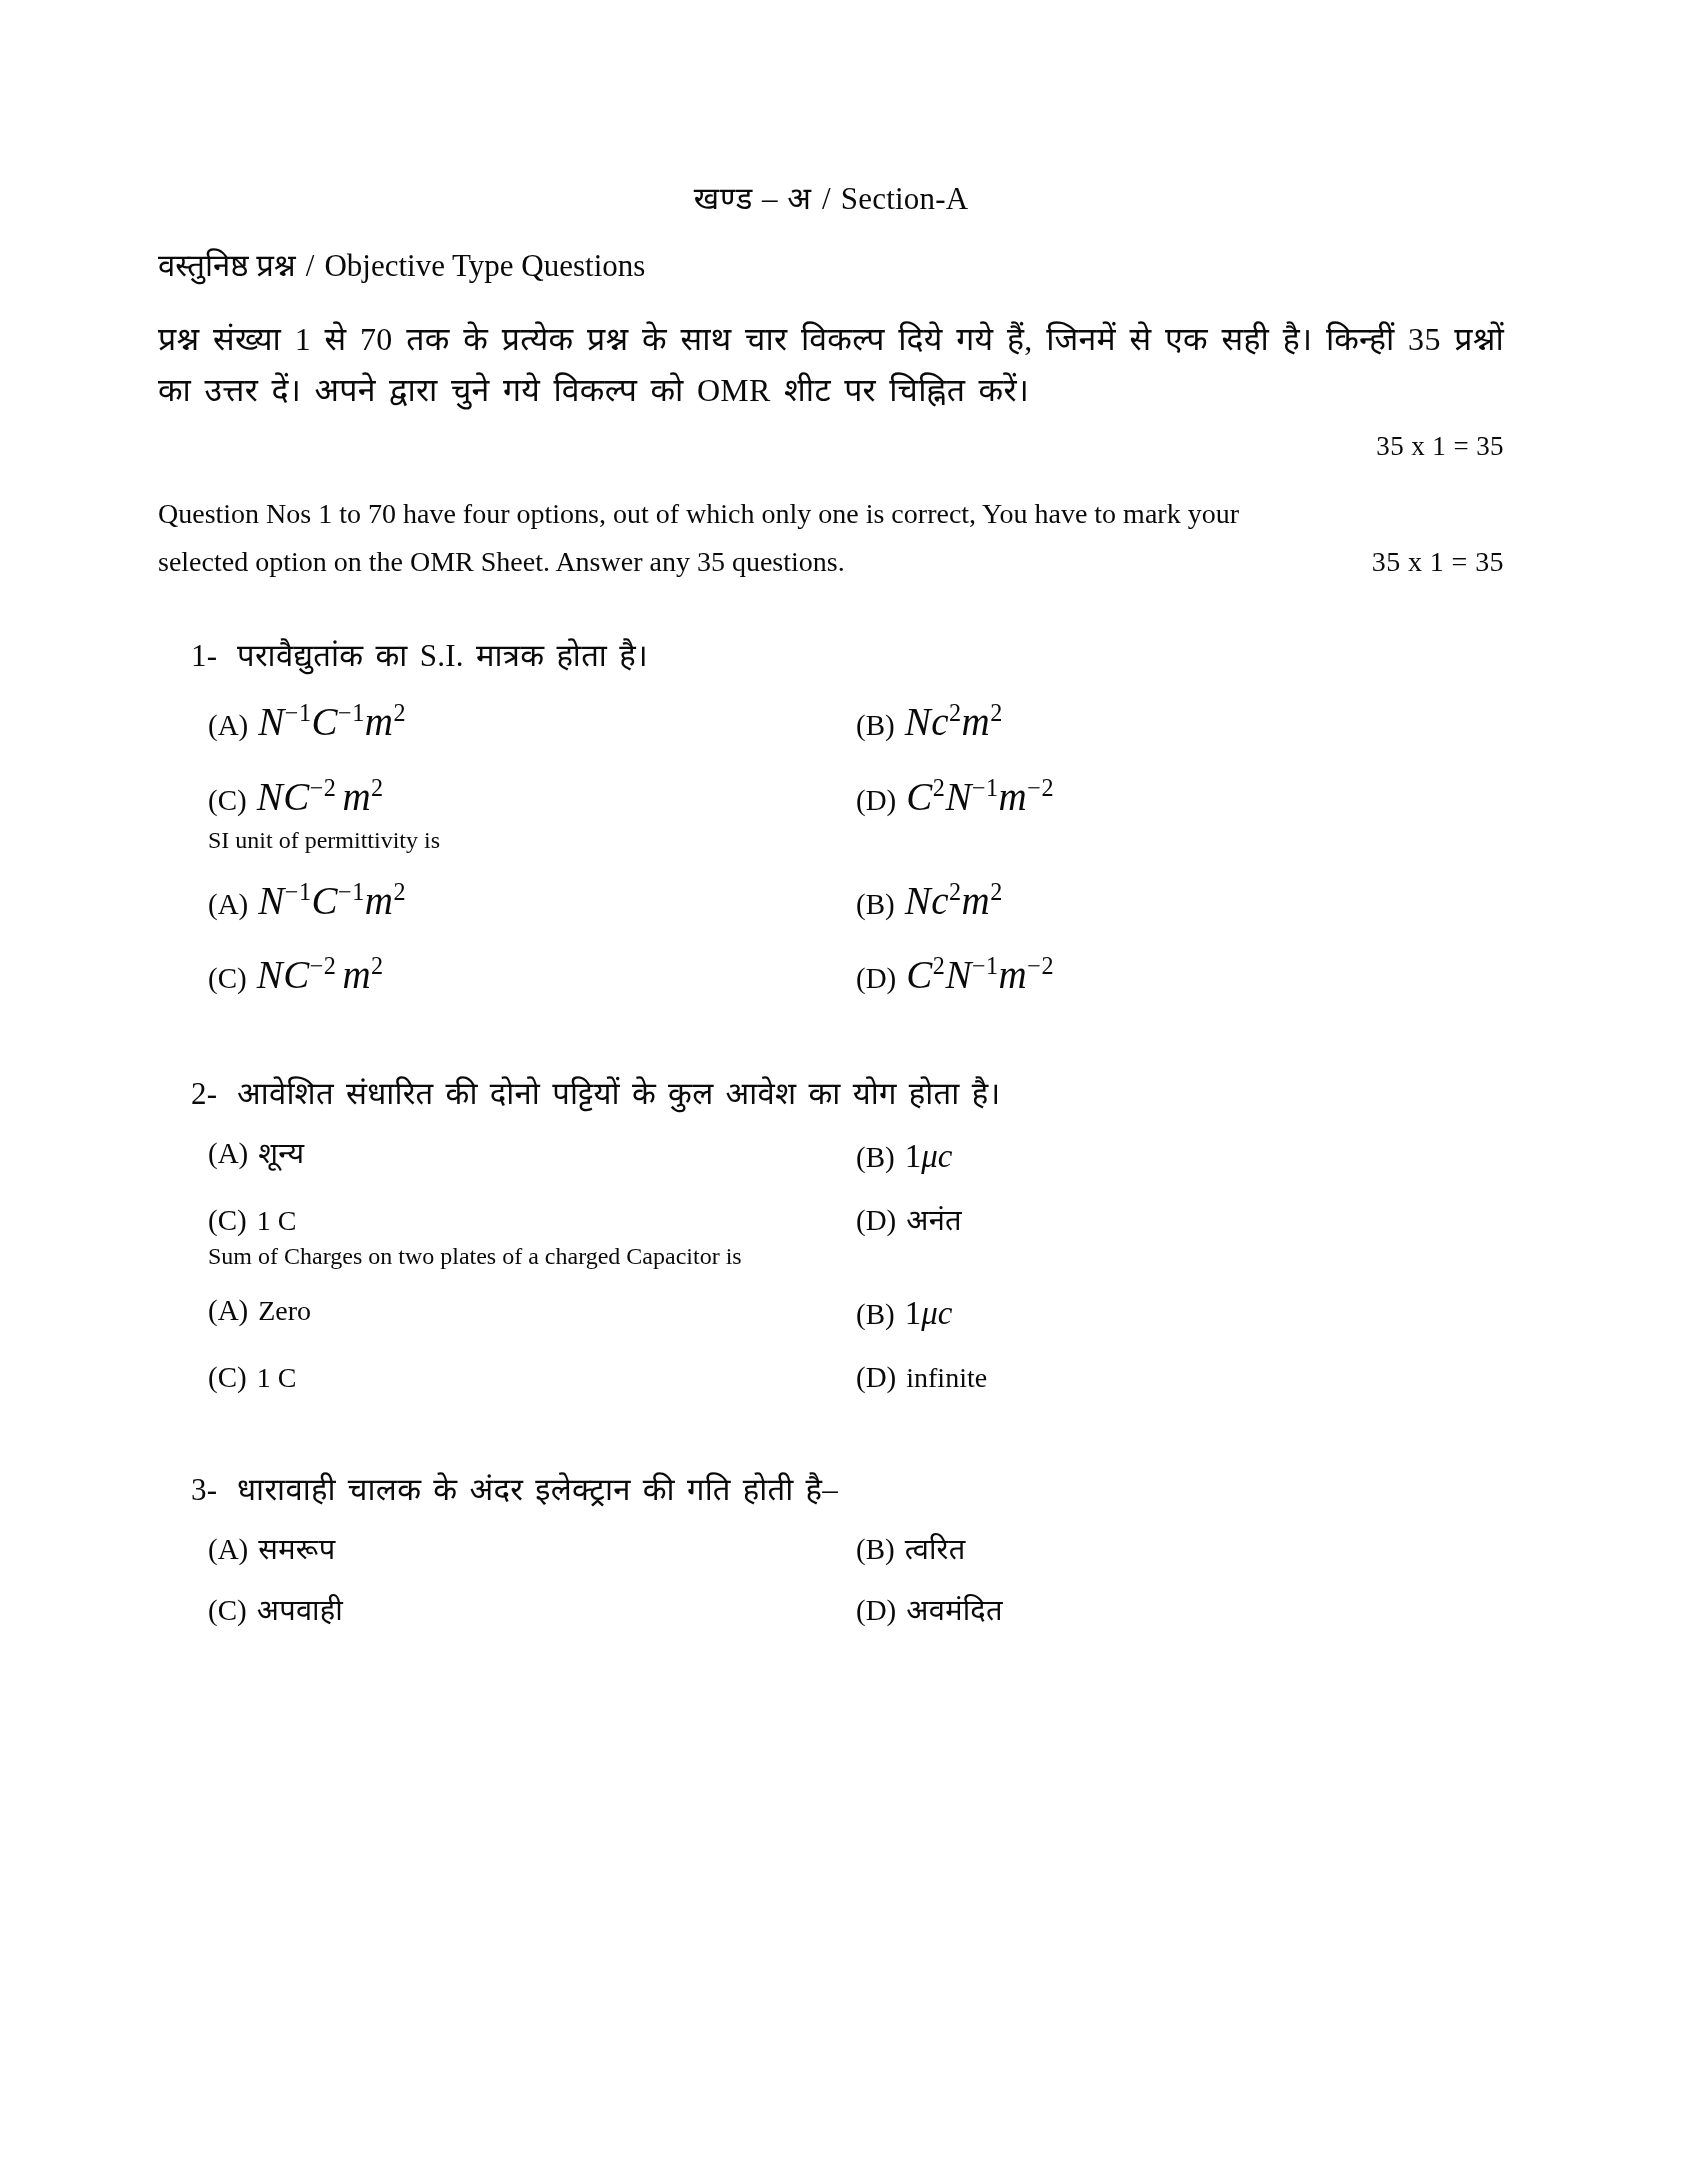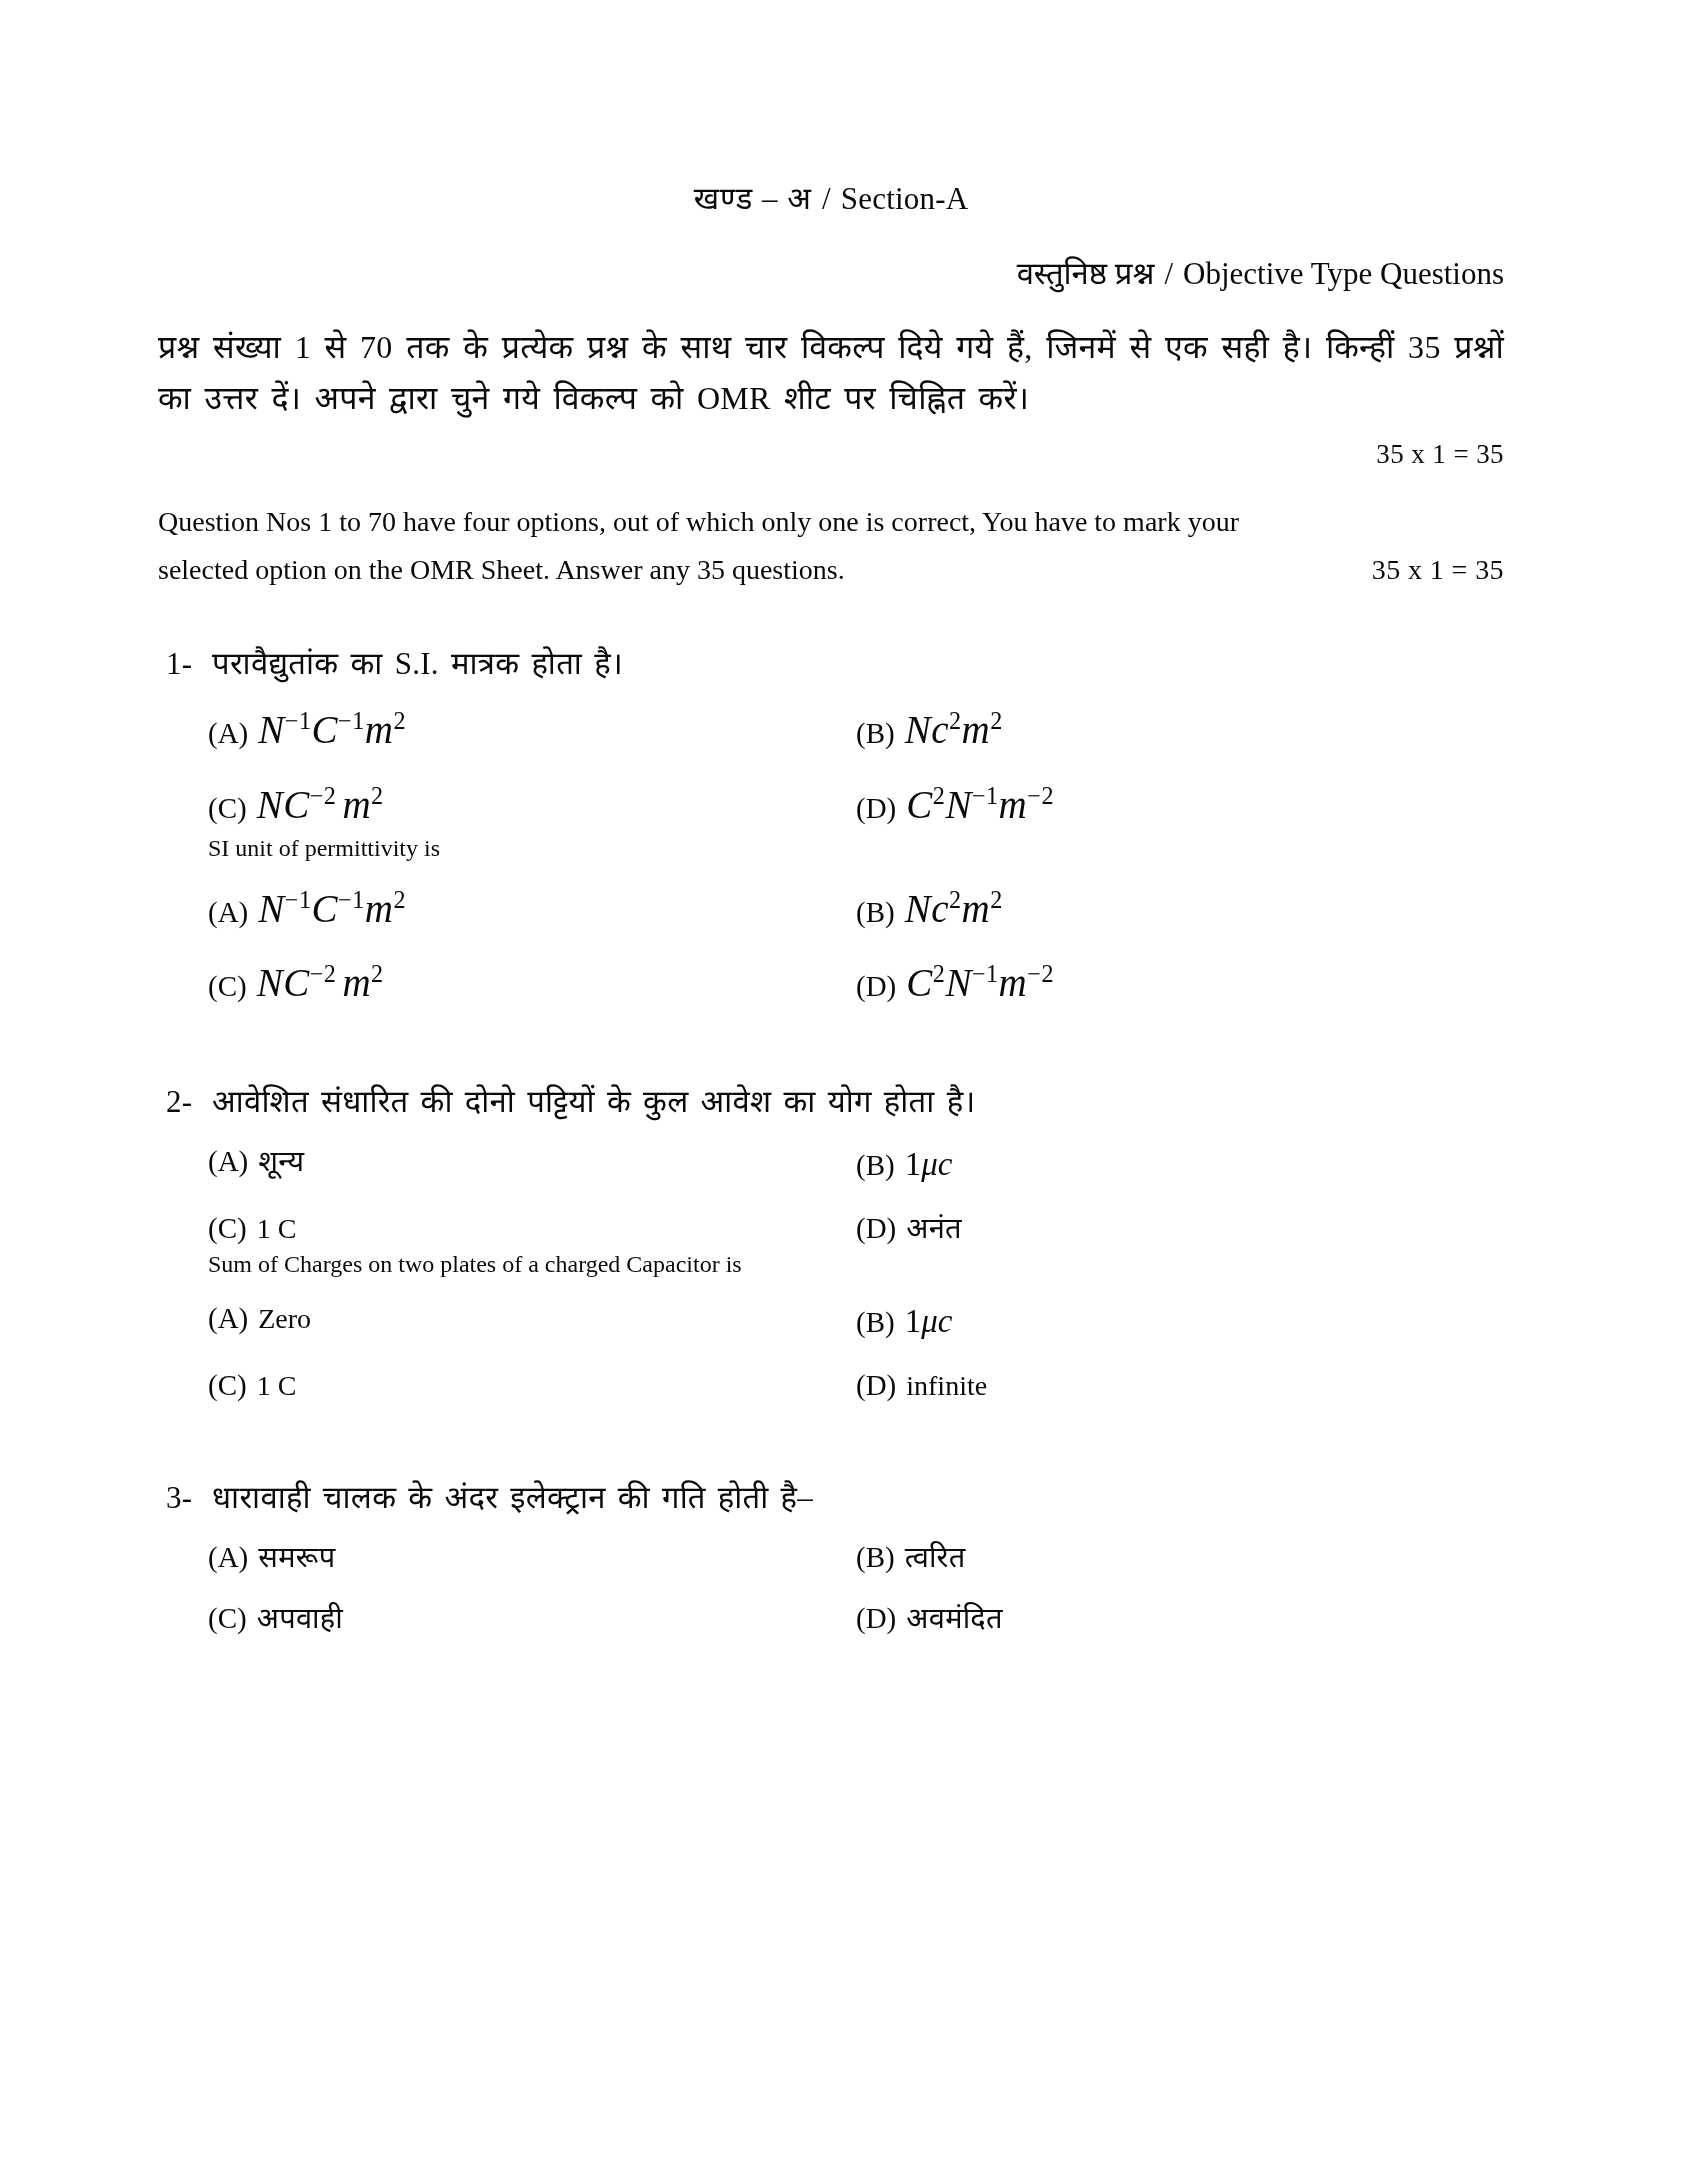--- a/index.html
+++ b/index.html
@@ -34,24 +34,24 @@
     letter-spacing: 0.2px;
   }
   .section-head .hi { letter-spacing: 1px; }
   .section-head .slash {
     display: inline-block;
     padding: 0 10px;
     font-size: 31px;
   }
 
   .subsection-head {
-    text-align: right;
+    text-align: left;
     font-size: 31px;
     line-height: 1.25;
-    margin-top: 36px;
+    margin-top: 28px;
   }
   .subsection-head .slash {
     display: inline-block;
     padding: 0 10px;
   }
 
   
   .instr-hi {
     margin-top: 28px;
     font-size: 32px;
@@ -89,20 +89,21 @@
   .question-block { margin-top: 48px; }
   .question-block.q-gap { margin-top: 71px; }
 
   .q-stem {
     font-size: 31px;
     line-height: 1.45;
     letter-spacing: 0.3px;
     word-spacing: 4px;
     padding-left: 8px;
     text-indent: 0;
+    margin-left: 25px;
   }
   .q-stem .qnum {
     display: inline-block;
     min-width: 46px;
   }
 
   .q-stem-en {
     font-size: 24px;
     line-height: 1.45;
     padding-left: 50px;

